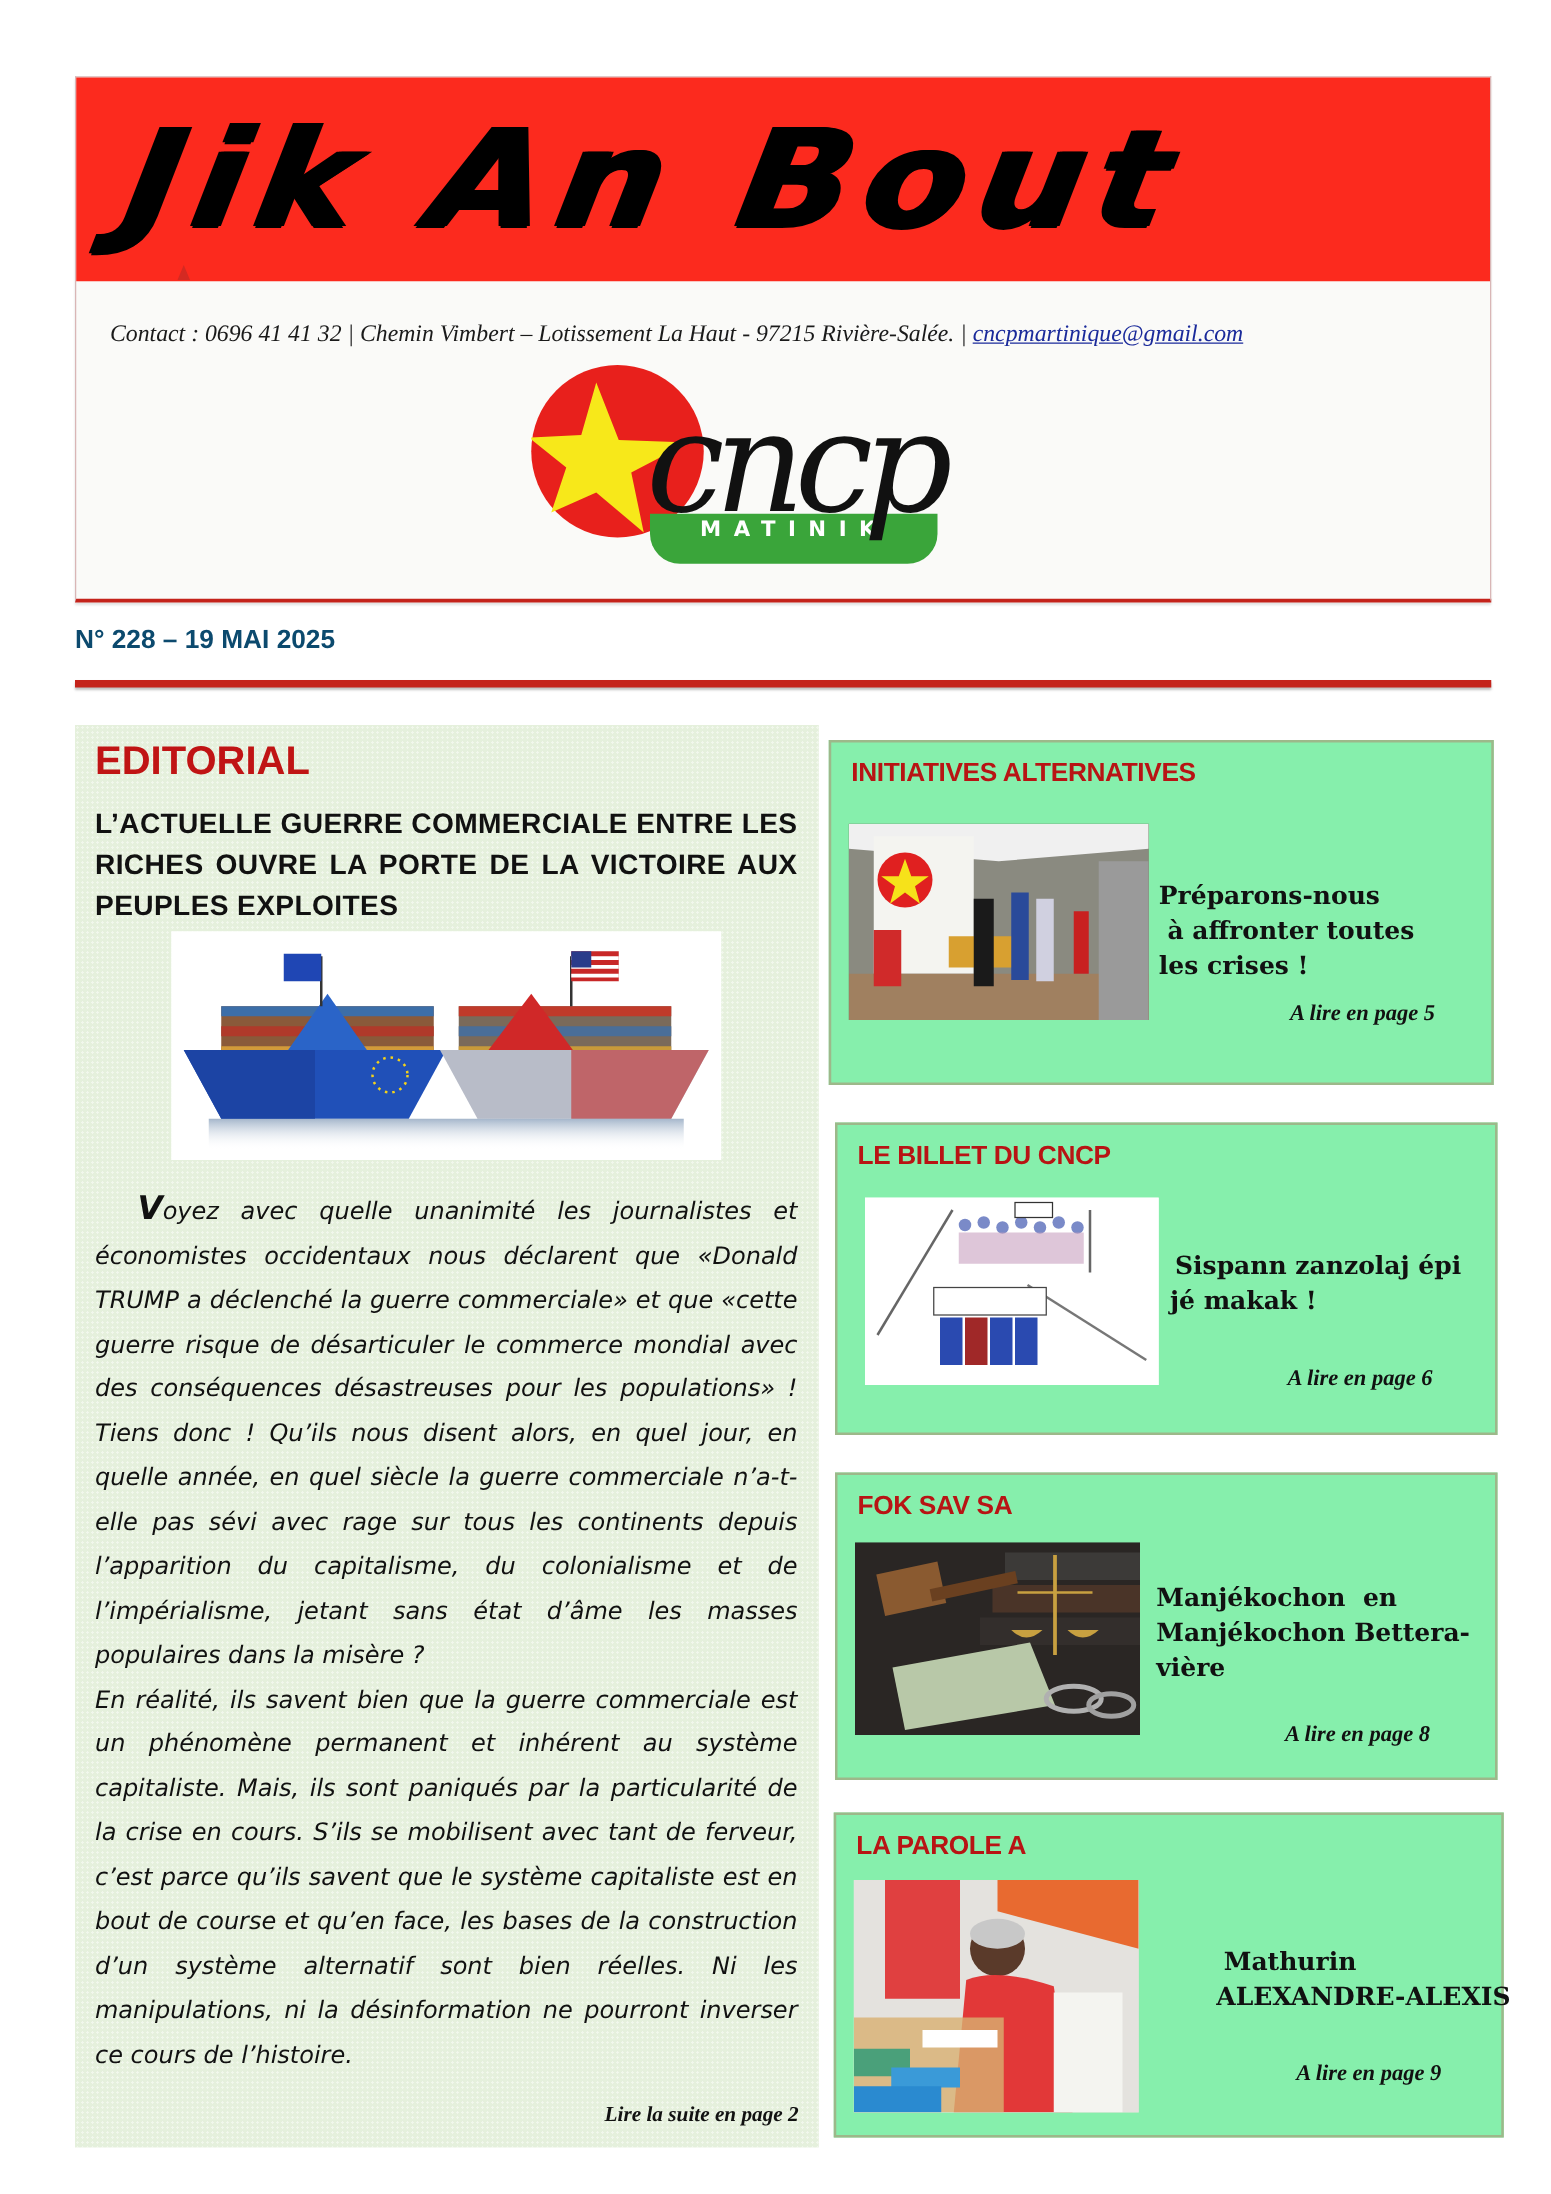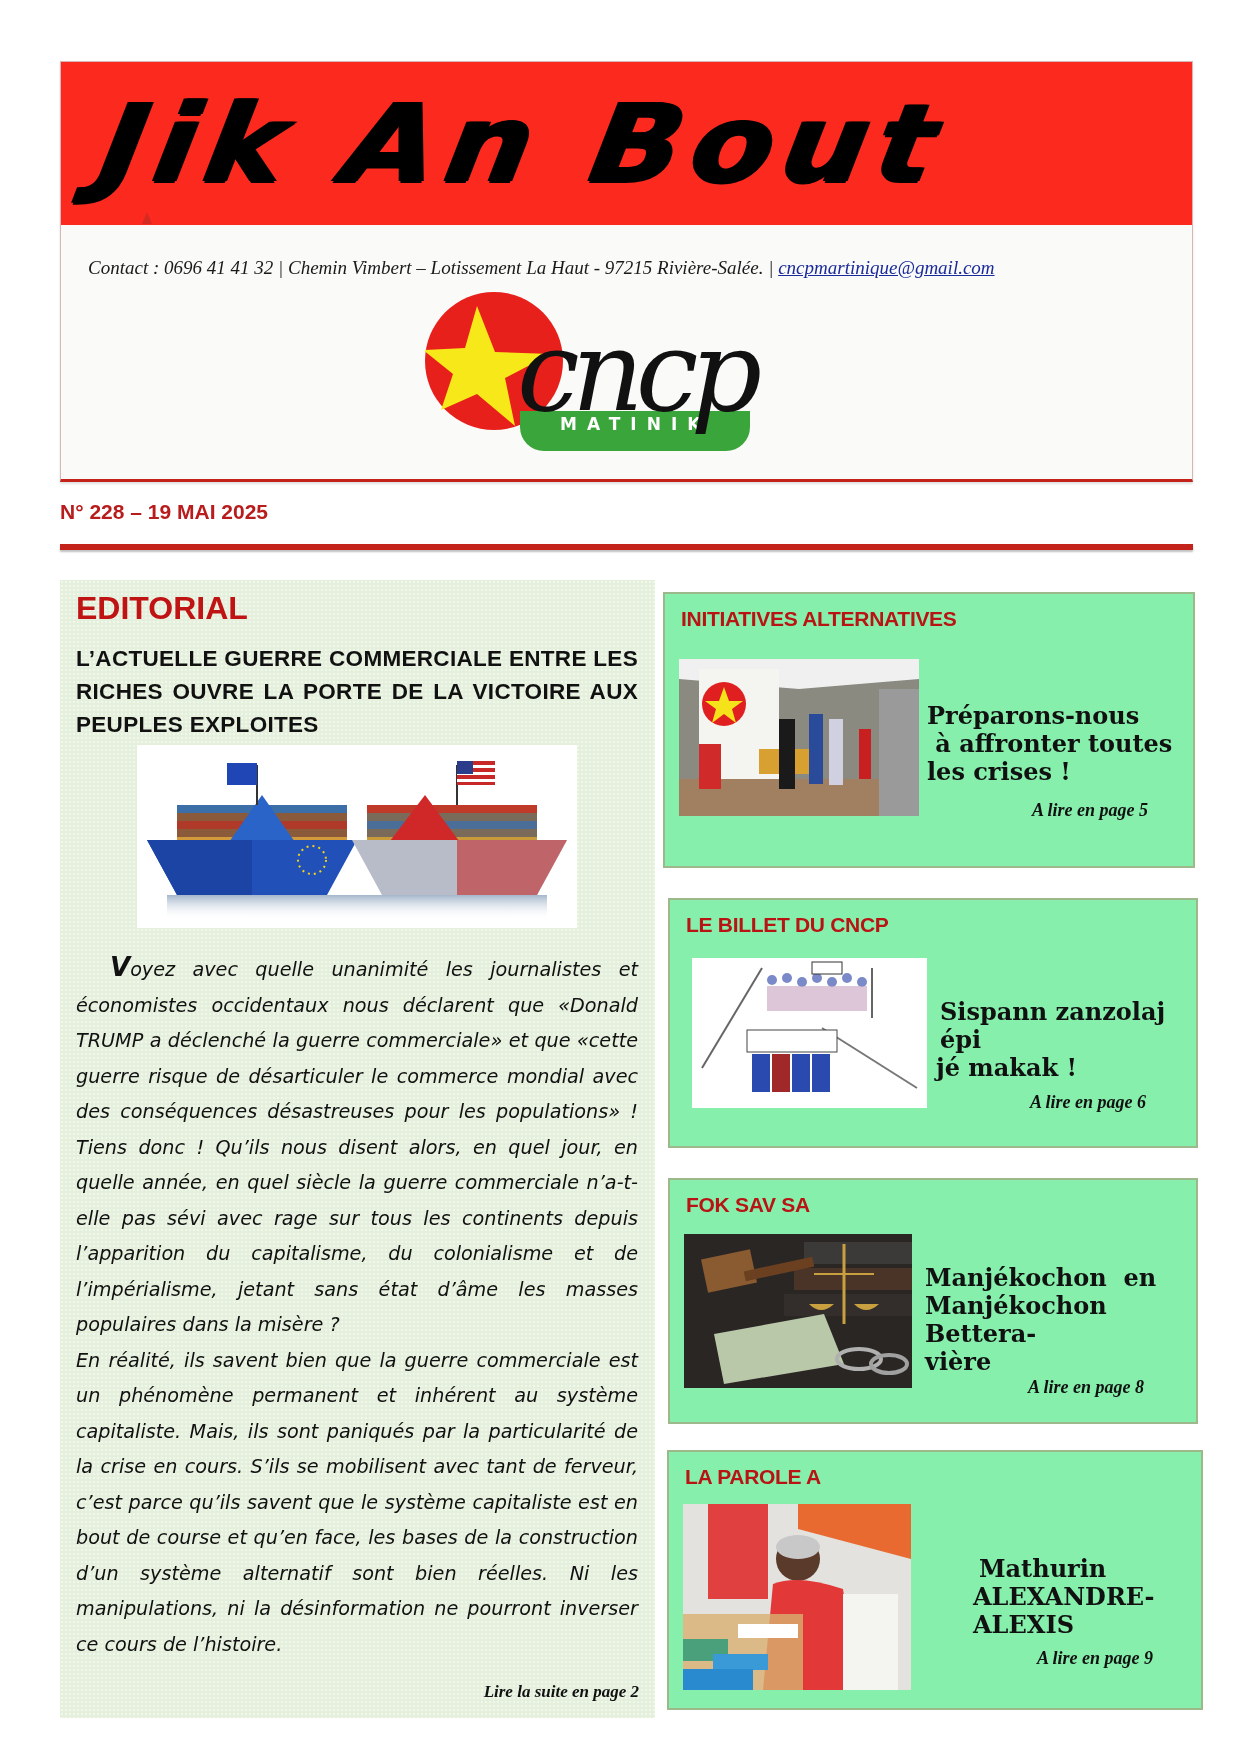--- a/index.html
+++ b/index.html
@@ -27,42 +27,42 @@
   .logo { position: absolute; left: 425px; top: 288px; width: 400px; height: 190px; }
   .logo-circle { position: absolute; left: 0; top: 4px; width: 138px; height: 138px; border-radius: 50%; background: #e8201c; }
   .logo-star { position: absolute; left: 0; top: 4px; width: 138px; height: 138px; }
   .logo-pill { position: absolute; left: 95px; top: 123px; width: 230px; height: 40px; border-radius: 0 0 24px 24px; background: #3aa53a; }
   .logo-matinik { position: absolute; left: 135px; top: 126px; font-family: "DejaVu Sans", sans-serif; font-weight: bold;
     font-size: 17px; letter-spacing: 10px; color: #ffffff; }
   .logo-script { position: absolute; left: 92px; top: 28px; font-family: "DejaVu Serif", serif; font-style: italic;
     font-size: 112px; color: #111; letter-spacing: -8px; line-height: 110px; }
 
   
-  .issue { position: absolute; left: 60px; top: 500px; font-family: "Liberation Sans", sans-serif; font-size: 21px; font-weight: bold; color: #b91c1c; }
+  .issue { position: absolute; left: 60px; top: 500px; font-family: "Liberation Sans", sans-serif; font-size: 21px; font-weight: bold; color: #0c4a6e; }
   .issue-rule { position: absolute; left: 60px; top: 544px; width: 1133px; height: 6px; background: #c4231b; box-shadow: 0 2px 2px rgba(0,0,0,0.25); }
 
   
   .editorial { position: absolute; left: 60px; top: 580px; width: 595px; height: 1138px; background: #e5f0dc;
     background-image: radial-gradient(rgba(255,255,255,0.45) 1px, transparent 1px); background-size: 4px 4px; }
   .ed-title { position: absolute; left: 16px; top: 10px; font-family: "Liberation Sans", sans-serif; font-weight: bold; font-size: 32px; color: #c01414; }
   .ed-headline { position: absolute; left: 16px; top: 62px; width: 562px; font-family: "Liberation Sans", sans-serif; font-weight: 900;
     font-size: 22.5px; line-height: 33px; color: #111; text-align: justify; text-align-last: left; letter-spacing: 0.3px; }
   .ed-image { position: absolute; left: 77px; top: 165px; width: 440px; height: 183px; background: #ffffff; overflow: hidden; }
   .ed-body { position: absolute; left: 16px; top: 370px; width: 562px; font-family: "DejaVu Sans", sans-serif; font-style: italic;
     font-size: 19.2px; line-height: 35.5px; color: #111; text-align: justify; }
   .ed-body p { margin: 0; }
   .ed-body .dropcap { font-size: 26px; font-weight: bold; }
   .ed-body .indent { display: inline-block; width: 34px; }
   .ed-more { position: absolute; right: 16px; top: 1102px; font-style: italic; font-weight: bold; font-size: 17px; color: #111; }
 
   
   .sidebox { position: absolute; border: 2px solid #9db88a; background: #86efac; }
   .sidebox-title { position: absolute; left: 16px; top: 13px; font-family: "Liberation Sans", sans-serif; font-weight: bold; font-size: 21px; color: #b81414; letter-spacing: -0.3px; }
   .sidebox-img { position: absolute; overflow: hidden; }
-  .sidebox-headline { position: absolute; font-family: "DejaVu Serif", serif; font-weight: bold; font-size: 24px; line-height: 28px; color: #111; }
+  .sidebox-headline { position: absolute; font-family: "DejaVu Serif", serif; font-weight: bold; font-size: 20px; line-height: 28px; color: #111; }
   .sidebox-more { position: absolute; font-family: "Liberation Serif", serif; font-style: italic; font-weight: bold; font-size: 18px; color: #111; }
 </style>
 </head>
 <body>
 
 <header class="masthead">
   <div class="masthead-band">
     <div class="masthead-title">Jik An Bout</div>
   </div>
   <div class="masthead-mark"></div>

